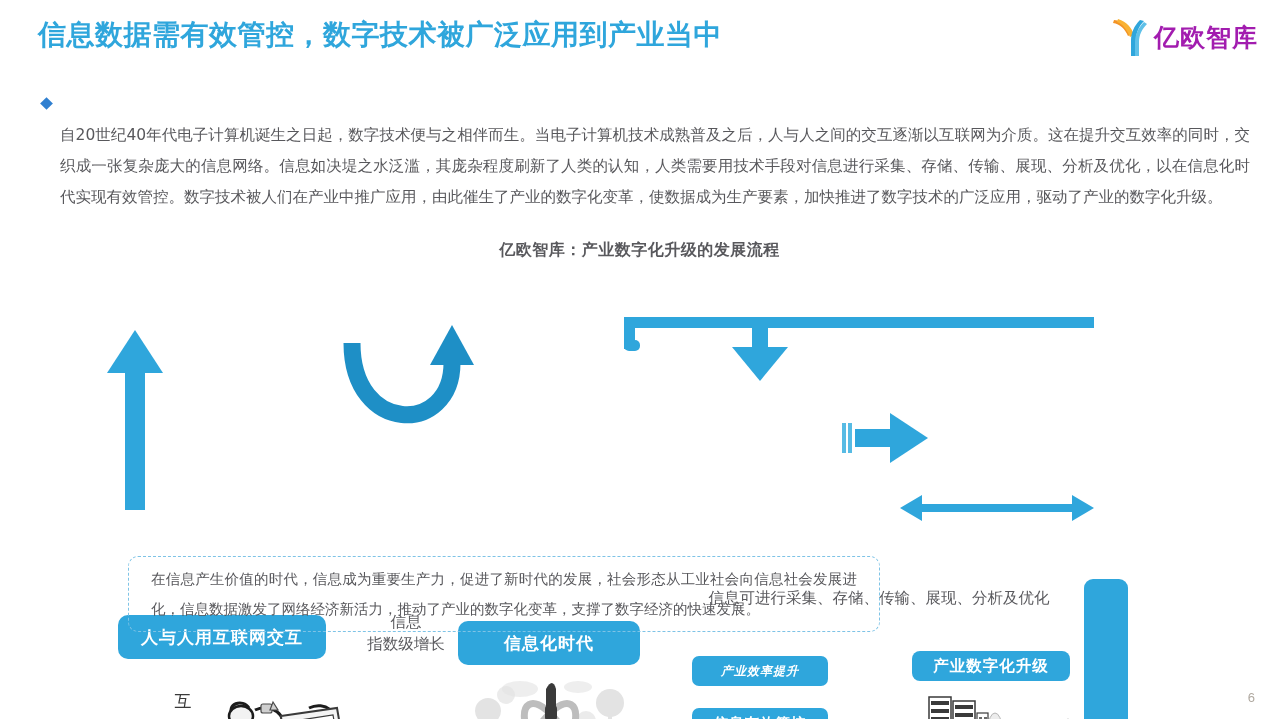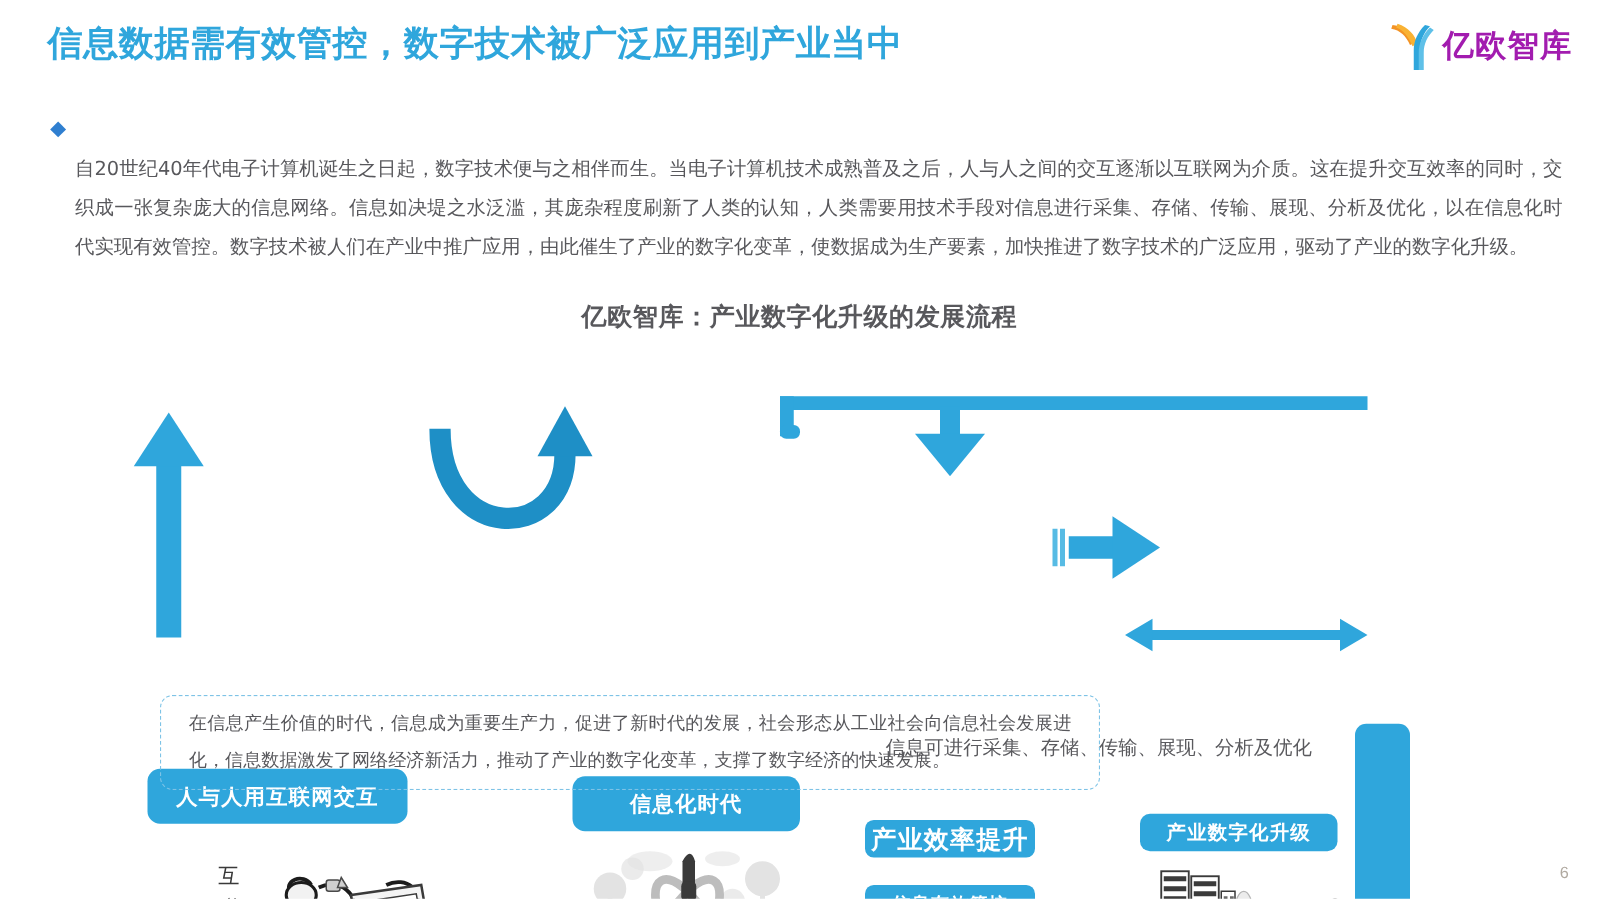--- a/index.html
+++ b/index.html
@@ -37,41 +37,41 @@
     font-size: 15.5px; color: #58585c; line-height: 31px;
     text-align: justify; text-indent: 0;
     padding-left: 20px;
     font-family: "DejaVu Sans", "Liberation Sans", sans-serif;
     margin-top: 32px;
   }
 
   
   .chart-caption {
     position: absolute; left: 0; right: 0; top: 240px;
-    text-align: center; font-size: 20px; font-weight: bold; color: #58585c;
+    text-align: center; font-size: 16px; font-weight: bold; color: #58585c;
     letter-spacing: 0.5px;
   }
 
   
   .diagram { position: absolute; left: 0; top: 285px; width: 1279px; height: 370px; }
   .diagram svg { position: absolute; left: 0; top: 0; }
 
   .node {
     position: absolute;
     background: #2FA6DC;
     color: #fff;
     font-weight: bold;
     display: flex; align-items: center; justify-content: center;
     border-radius: 9px;
     letter-spacing: 1px;
     text-align: center;
   }
   .n-human   { left: 118px; top: 330px; width: 208px; height: 44px; font-size: 17px; border-radius: 10px; }
   .n-infoage { left: 458px; top: 336px; width: 182px; height: 44px; font-size: 17px; border-radius: 10px; }
-  .n-eff     { left: 692px; top: 371px; width: 136px; height: 30px; font-size: 20px; border-radius: 7px; }
+  .n-eff     { left: 692px; top: 371px; width: 136px; height: 30px; font-size: 12px; border-radius: 7px; font-style: italic; }
   .n-info    { left: 692px; top: 423px; width: 136px; height: 30px; font-size: 14.5px; border-radius: 7px; }
   .n-upgrade { left: 912px; top: 366px; width: 158px; height: 30px; font-size: 15.5px; border-radius: 8px; }
   .n-digital {
     left: 1084px; top: 294px; width: 44px; height: 245px; font-size: 17px;
     border-radius: 9px;
     writing-mode: vertical-rl; text-orientation: upright;
     letter-spacing: 6px; padding-top: 48px; align-items: flex-start;
   }
 
   .lbl { position: absolute; color: #5a5a5e; font-family: "DejaVu Sans","Liberation Sans",sans-serif; }
@@ -349,20 +349,24 @@
 
     <div class="node n-infoage">信息化时代</div>
     <div class="node n-human">人与人用互联网交互</div>
     <div class="node n-eff">产业效率提升</div>
     <div class="node n-info">信息有效管控</div>
 
     <div class="node n-upgrade">产业数字化升级</div>
 
     <div class="node n-digital">数字技术</div>
 
+    <div class="lbl lbl-growth">
+      <div>信息</div>
+      <div>指数级增长</div>
+    </div>
     <div class="lbl lbl-internet">互联网</div>
     <div class="lbl lbl-top">信息可进行采集、存储、传输、展现、分析及优化</div>
 
   </div>
 
   <div class="note">
     <div class="note-text">在信息产生价值的时代，信息成为重要生产力，促进了新时代的发展，社会形态从工业社会向信息社会发展进化，信息数据激发了网络经济新活力，推动了产业的数字化变革，支撑了数字经济的快速发展。</div>
   </div>
 
   <div class="page-number">6</div>

